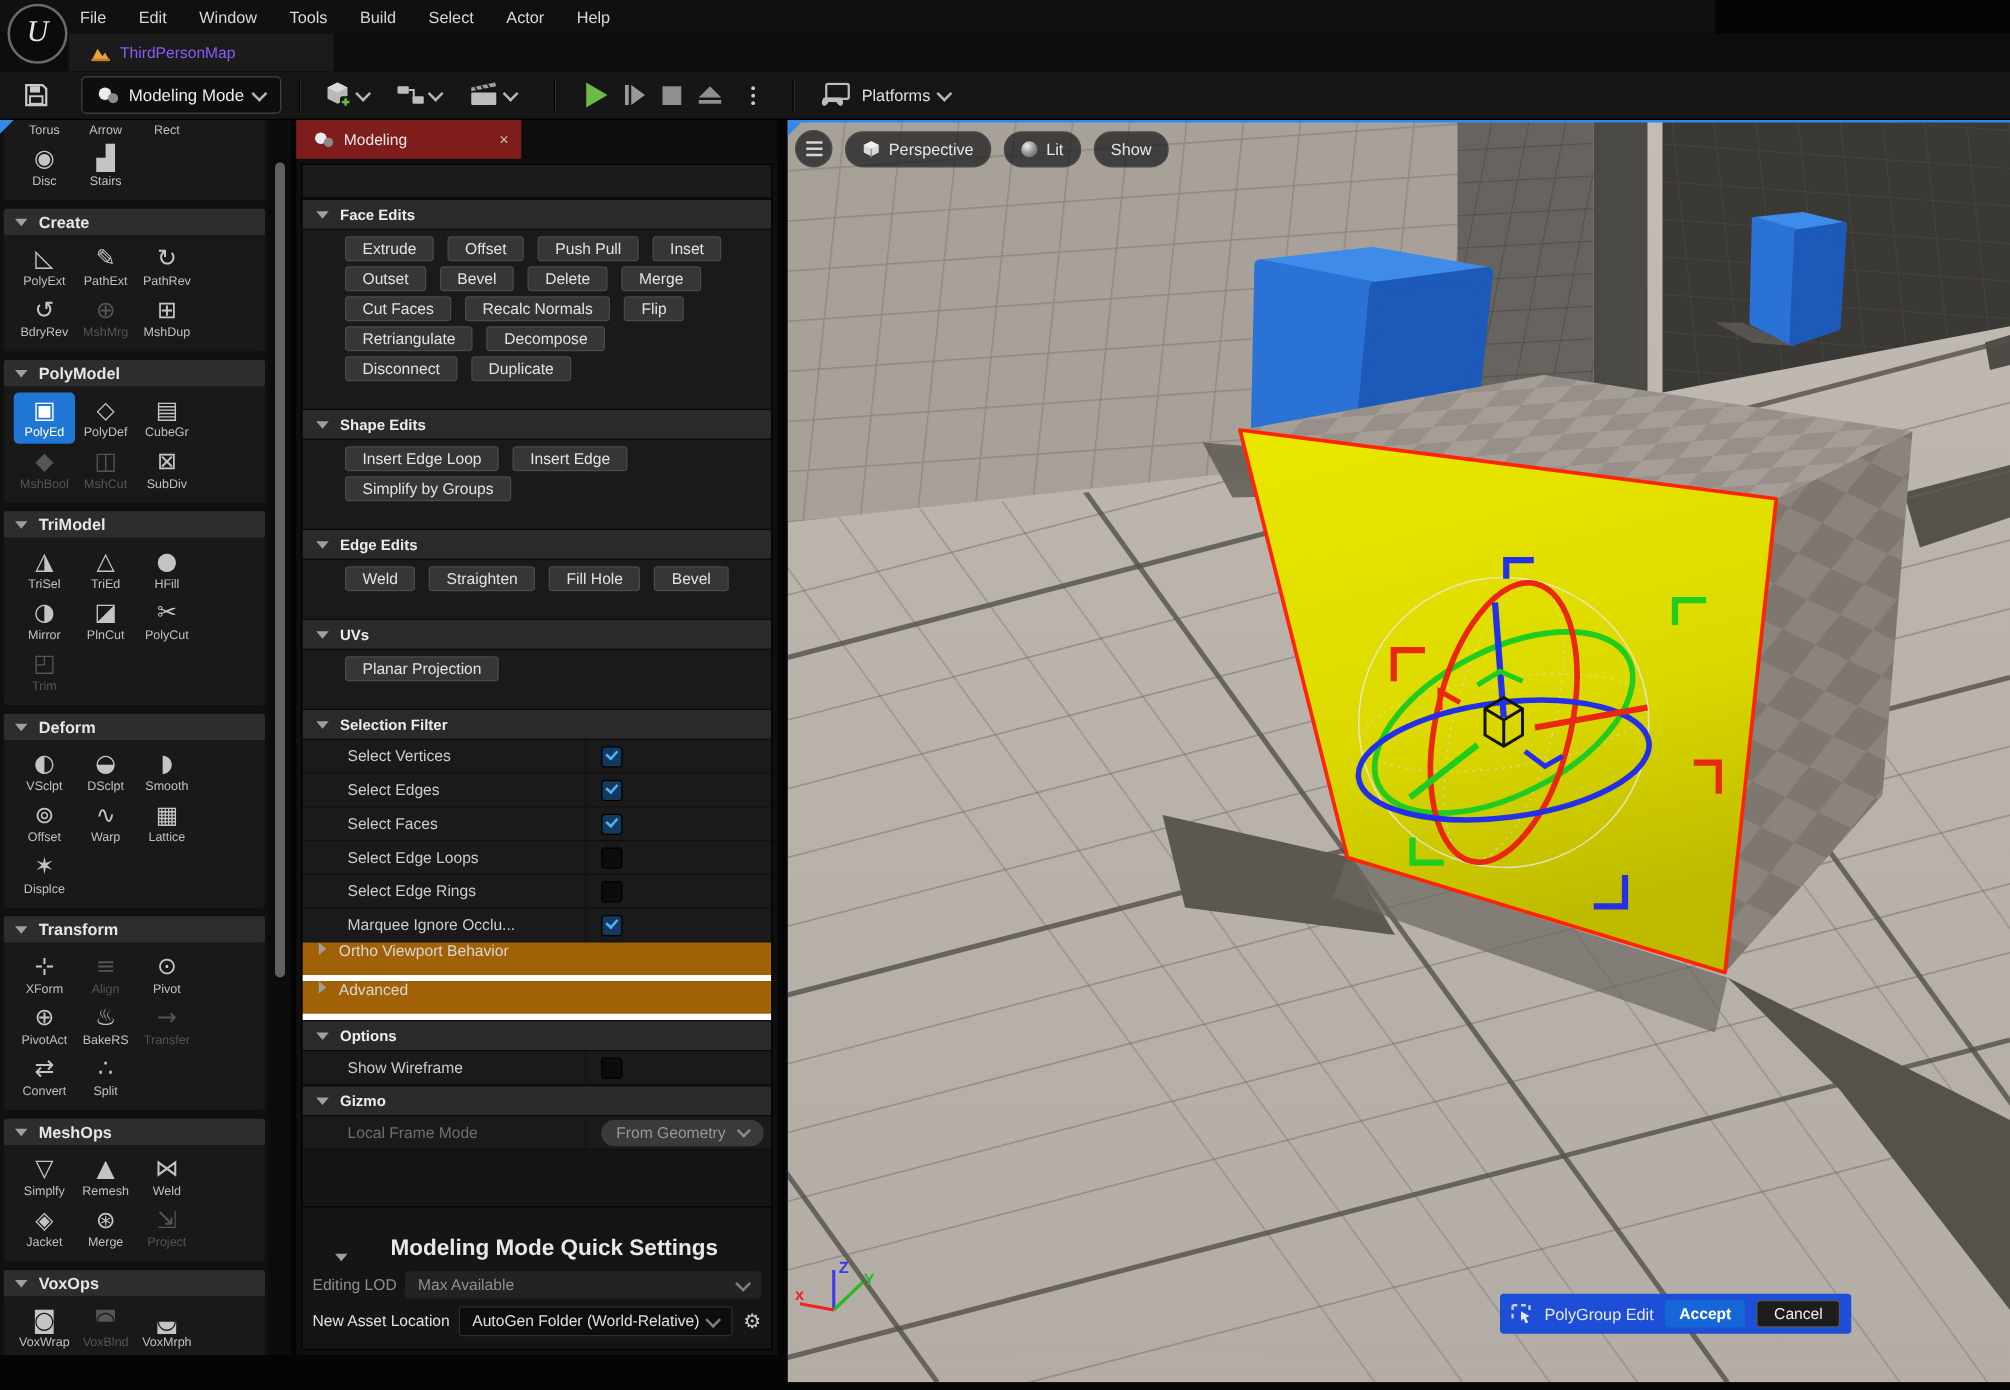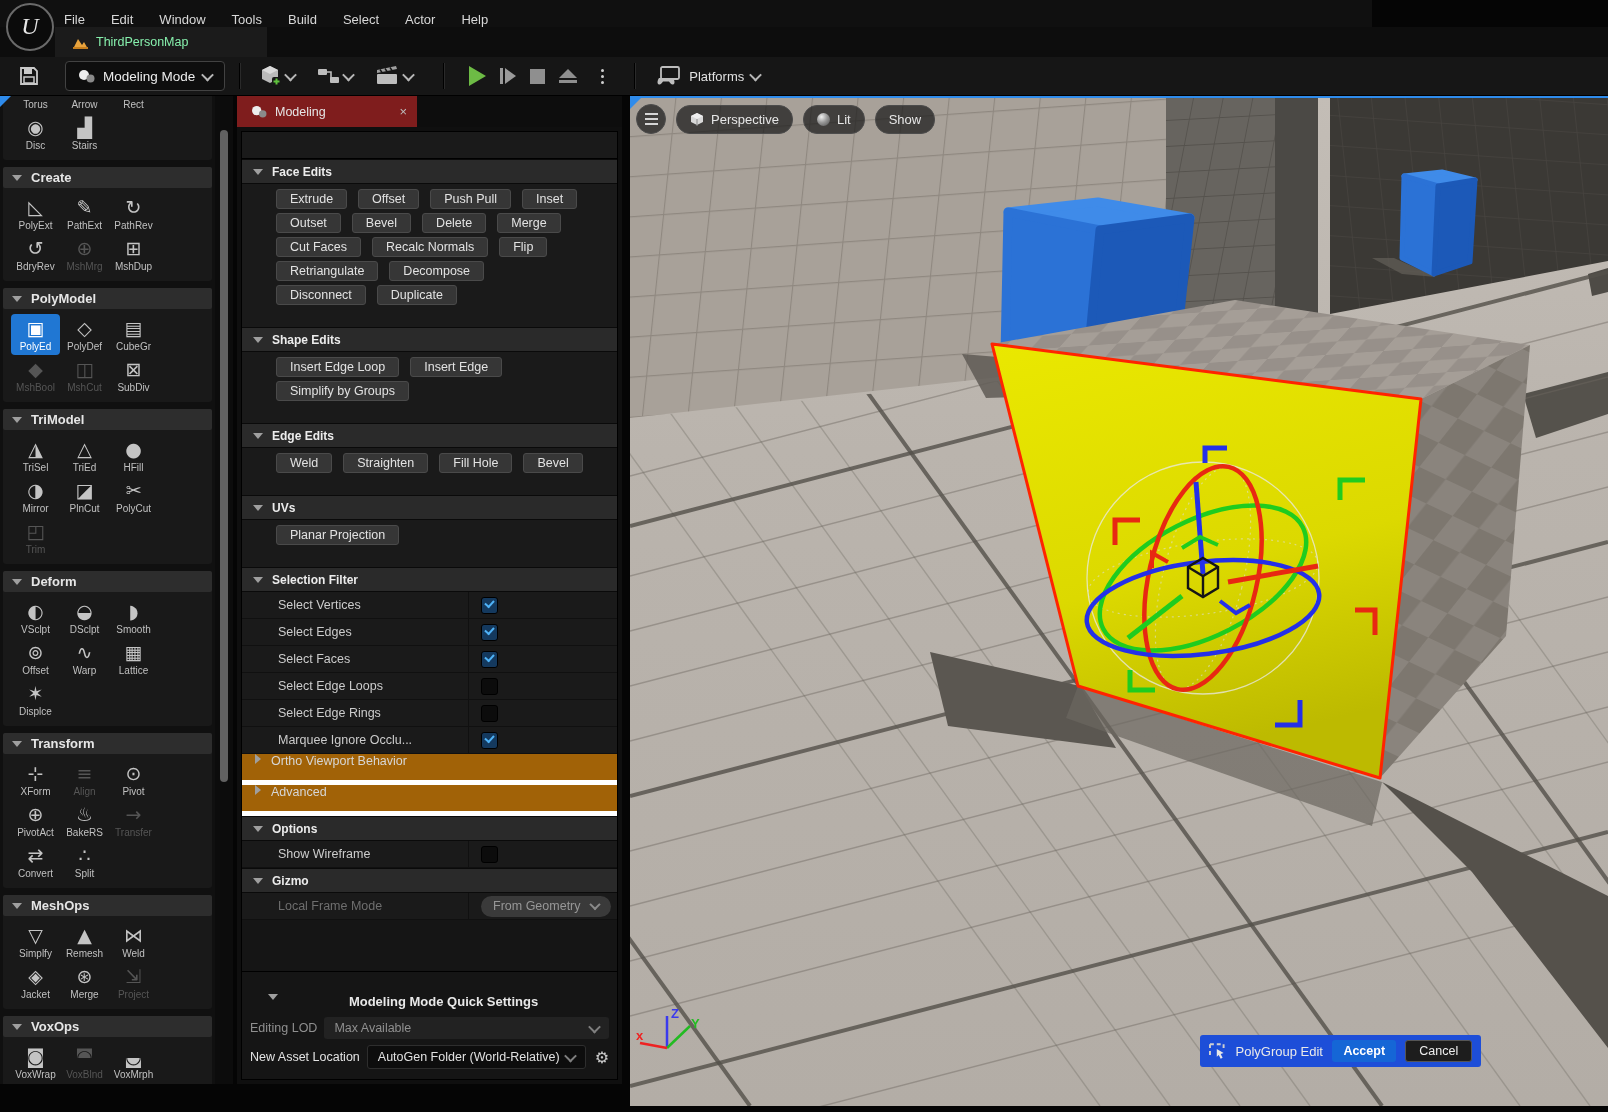--- a/index.html
+++ b/index.html
@@ -1,25 +1,25 @@
 <!DOCTYPE html>
 <html><head>
 <meta charset="utf-8">
 <style>
   html,body{margin:0;padding:0;background:#050505;}
   body{width:1608px;height:1112px;position:relative;font-family:"Liberation Sans","DejaVu Sans",sans-serif;color:#cfcfcf;overflow:hidden;-webkit-font-smoothing:antialiased;}
   .abs{position:absolute;}
   
-  #menubar{left:0;top:0;width:1372px;height:27px;background:#101010;display:flex;align-items:flex-end;}
+  #menubar{left:0;top:0;width:1372px;height:27px;background:#101010;display:flex;align-items:center;}
   #menubar .menus{display:flex;gap:26px;margin-left:64px;font-size:13px;color:#d8d8d8;}
   #menubar .menus span{cursor:default;}
   #ue-logo{left:6px;top:3px;width:44px;height:44px;border-radius:50%;background:#0b0b0b;border:2px solid #6a6a6a;z-index:5;display:flex;align-items:center;justify-content:center;}
   #ue-logo span{font-family:"Liberation Serif","DejaVu Serif",serif;font-style:italic;font-size:24px;color:#e6e6e6;transform:translateY(-1px);}
   #tabrow{left:0;top:27px;width:1608px;height:30px;background:#0d0d0d;}
-  #asset-tab{left:55px;top:0;height:30px;width:212px;background:#1b1b1b;display:flex;align-items:center;gap:8px;padding-left:18px;box-sizing:border-box;font-size:12.5px;color:#86efac;}
+  #asset-tab{left:55px;top:0;height:30px;width:212px;background:#1b1b1b;display:flex;align-items:center;gap:8px;padding-left:18px;box-sizing:border-box;font-size:12.5px;color:#8b5cf6;}
   #toolbar{left:0;top:57px;width:1608px;height:38px;background:#161616;border-bottom:1px solid #000;display:flex;align-items:center;}
   .tsep{width:1px;height:26px;background:#000;border-right:1px solid #2a2a2a;margin:0 14px;}
   #save-btn{margin-left:15px;}
   .icbtn{display:flex;align-items:center;gap:3px;background:none;border:none;padding:4px;cursor:pointer;}
   .chev{width:7px;height:7px;border-right:2px solid #b7b7b7;border-bottom:2px solid #b7b7b7;transform:rotate(45deg) translate(-1px,-1px);display:inline-block;}
   #mode-btn{margin-left:22px;height:30px;background:#0e0e0e;border:1px solid #424242;border-radius:4px;display:flex;align-items:center;gap:8px;padding:0 12px;font-size:13.5px;color:#ececec;cursor:pointer;}
   .playbox{display:flex;align-items:center;gap:14px;margin-left:10px;}
   #play-btn{width:0;height:0;border-left:17px solid #6dbb45;border-top:10px solid transparent;border-bottom:10px solid transparent;cursor:pointer;}
   #fskip-btn{display:flex;align-items:center;cursor:pointer;}
   #fskip-btn .bar{width:3px;height:16px;background:#9a9a9a;margin-right:2px;}
@@ -62,21 +62,21 @@
   .crow .clabel{width:226px;padding-left:36px;font-size:12.5px;color:#cccccc;box-sizing:border-box;}
   .crow .cval{border-left:1px solid #101010;height:100%;display:flex;align-items:center;padding-left:12px;flex:1;}
   .cb{width:15px;height:15px;border-radius:3px;background:#0c0c0c;border:1px solid #000;position:relative;cursor:pointer;}
   .cb.on{background:#14395e;}
   .cb.on::after{content:"";position:absolute;left:3px;top:2px;width:7px;height:4px;border-left:2.5px solid #4fb3f8;border-bottom:2.5px solid #4fb3f8;transform:rotate(-48deg);}
   .collrow{height:26px;background:#a16207;border-bottom:5px solid #ffffff;display:flex;align-items:flex-start;gap:10px;padding-left:13px;font-size:12.5px;color:#d6d6d6;cursor:pointer;}
   .crow.dim .clabel{color:#6e6e6e;}
   .pillsel{height:21px;background:#3a3a3a;border-radius:11px;display:flex;align-items:center;gap:10px;padding:0 12px;font-size:12.5px;color:#979797;cursor:pointer;}
   .pillsel .chev{border-color:#8b8b8b;width:6px;height:6px;}
   #qs{margin-top:auto;border-top:1px solid #000;background:#151515;padding:6px 8px 10px 8px;}
-  #qs-title{display:flex;align-items:flex-start;font-size:13px;font-weight:bold;color:#e8e8e8;margin:16px 0 8px 0;}
+  #qs-title{display:flex;align-items:flex-end;font-size:18px;font-weight:bold;color:#e8e8e8;margin:16px 0 8px 0;}
   #qs-title .tri-d{margin-left:18px;}
   #qs-title .txt{flex:1;text-align:center;}
   .qsrow{display:flex;align-items:center;margin-bottom:6px;}
   .qsrow .lbl{font-size:12.5px;color:#8f8f8f;margin-right:7px;white-space:nowrap;}
   .qsrow .lbl.bright{color:#e2e2e2;}
   .qs-dd{flex:1;height:22px;background:#222;border-radius:3px;display:flex;align-items:center;padding:0 10px;font-size:12.5px;color:#8f8f8f;}
   .qs-dd .chev{margin-left:auto;border-color:#7f7f7f;}
   .qs-dd.dark{background:#0d0d0d;border:1px solid #2e2e2e;color:#e0e0e0;max-width:232px;}
   #gear{font-size:16px;color:#c9c9c9;margin-left:9px;cursor:pointer;}
   

